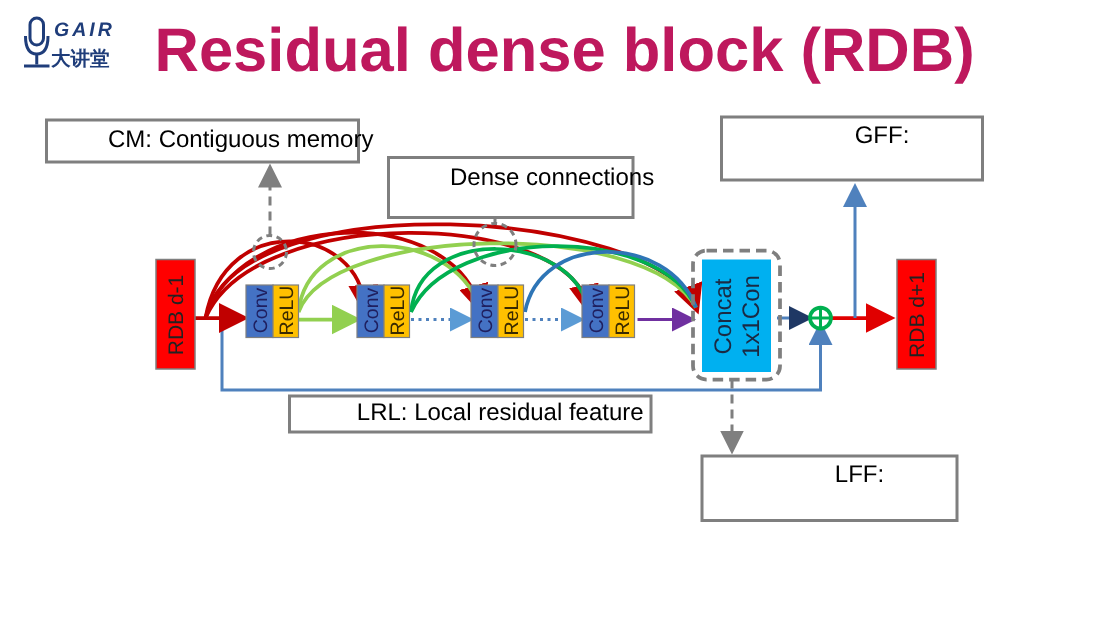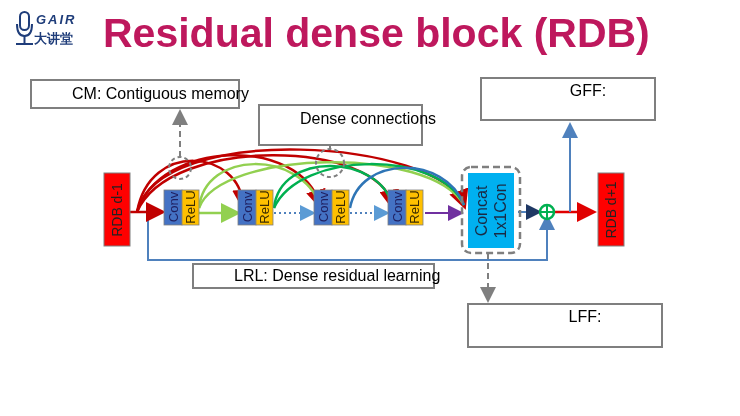--- a/index.html
+++ b/index.html
@@ -138,17 +138,17 @@
 <div class="label-box" style="left:30px; top:79px; width:210px; height:30px; line-height:26px;">
   <span>CM: Contiguous memory</span>
 </div>
 <div class="label-box" style="left:258px; top:79px; width:165px; height:42px; line-height:26px;margin-top:25px;">
   <span>Dense connections</span>
 </div>
 <div class="label-box" style="left:480px; top:77px; width:176px; height:44px; padding-top:2px;">
   <div>GFF:</div>
 </div>
 <div class="label-box" style="left:192px; top:263px; width:243px; height:26px; line-height:22px;">
-  <span>LRL: Dense residual learning</span>
+  <span>LRL: Local residual feature</span>
 </div>
-<div class="label-box" style="left:467px; top:303px; width:196px; height:45px; padding-top:2px;">
+<div class="label-box" style="left:467px; top:303px; width:172px; height:45px; padding-top:2px;">
   <div>LFF:</div>
 </div>
 
 </body></html>

